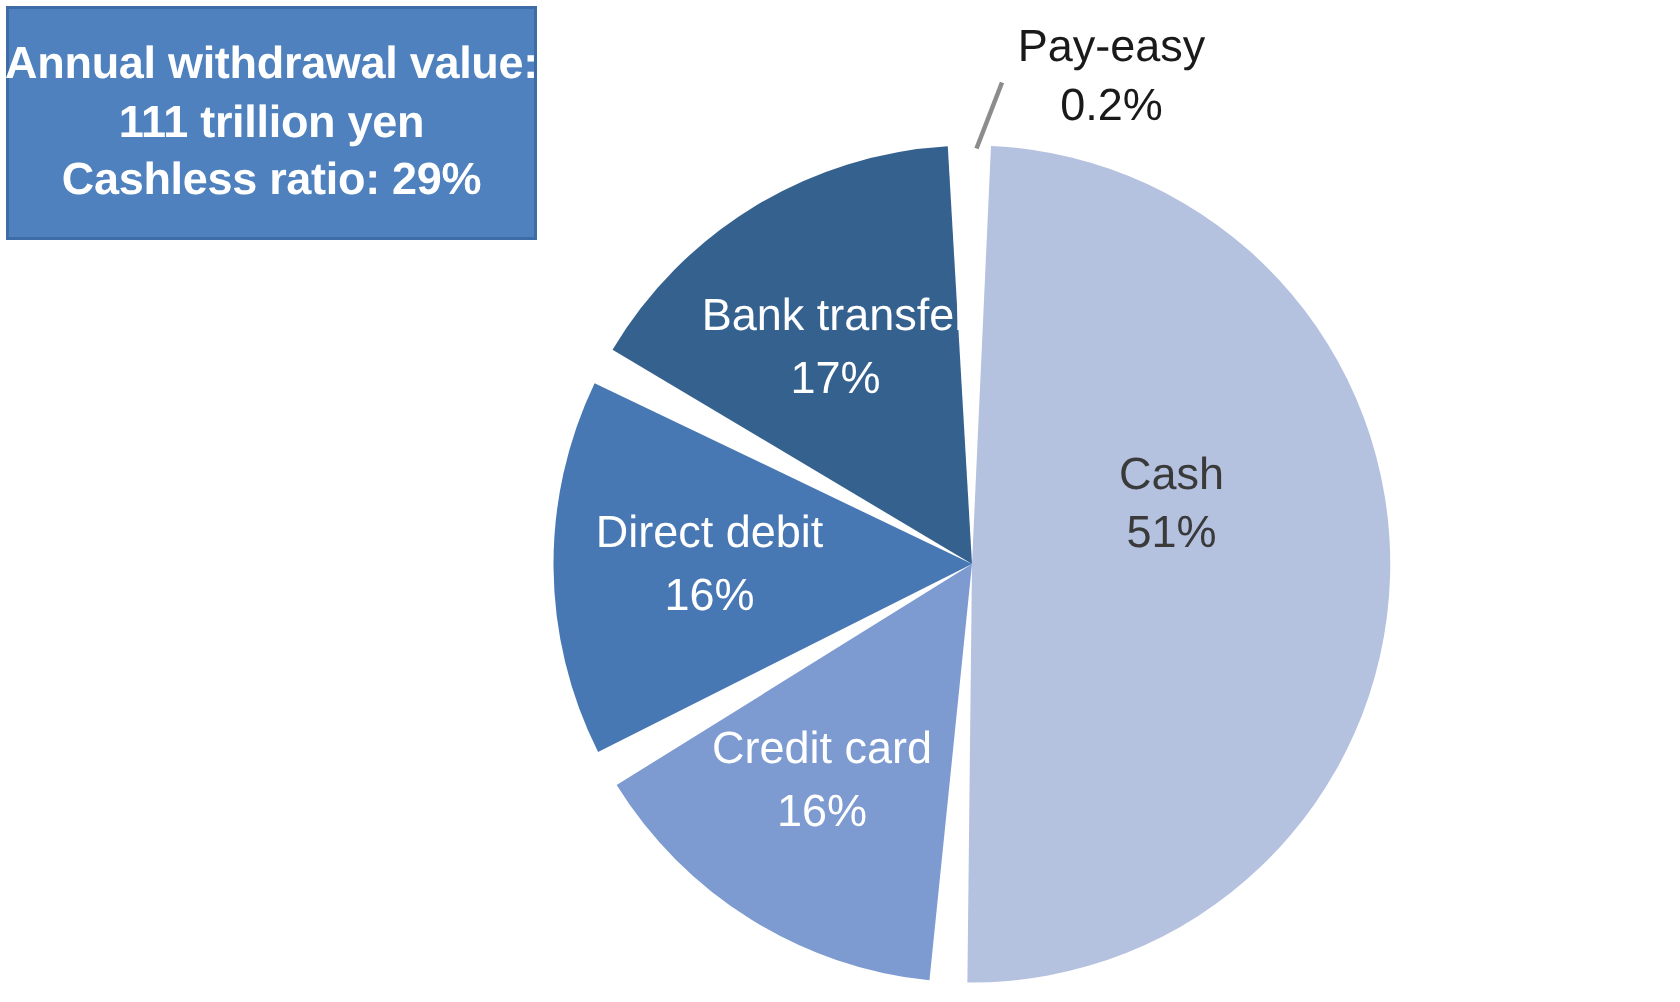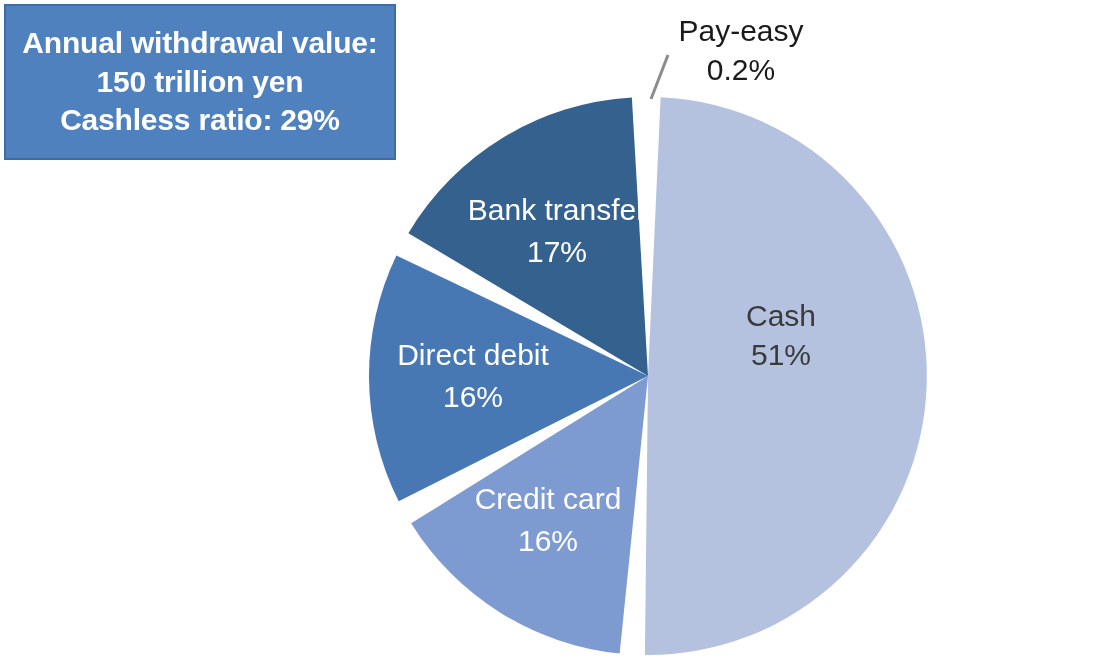--- a/index.html
+++ b/index.html
@@ -23,21 +23,21 @@
     width: 1120px;
     height: 668px;
     background: #ffffff;
   }
 
   
   #annotation-box {
     position: absolute;
     left: 4px;
     top: 4px;
-    width: 392px;
+    width: 354px;
     height: 156px;
     box-sizing: border-box;
     background: #4e81bd;
     border: 2px solid #3d6ca6;
     display: flex;
     flex-direction: column;
     align-items: center;
     justify-content: center;
     gap: 2px;
   }
@@ -78,21 +78,21 @@
     dominant-baseline: middle;
   }
 </style>
 </head>
 <body>
 
 <div id="canvas">
 
   <div id="annotation-box">
     <div class="note-line">Annual withdrawal value:</div>
-    <div class="note-line">150 trillion yen</div>
+    <div class="note-line">111 trillion yen</div>
     <div class="note-line">Cashless ratio: 29%</div>
   </div>
 
   <svg id="pie-svg" viewBox="0 0 1120 668">
 
     <g id="pie-slices">
       <path id="slice-cash" fill="#b4c2e0" d="M 648 376 L 660.66 97.29 A 279 279 0 0 1 644.92 654.98 Z"></path>
       <path id="slice-credit-card" fill="#7d9bd0" d="M 648 376 L 619.64 653.56 A 279 279 0 0 1 411.09 523.36 Z"></path>
       <path id="slice-direct-debit" fill="#4878b4" d="M 648 376 L 398.71 501.28 A 279 279 0 0 1 396.40 255.43 Z"></path>
       <path id="slice-bank-transfer" fill="#35618f" d="M 648 376 L 408.36 233.13 A 279 279 0 0 1 631.85 97.47 Z"></path>

